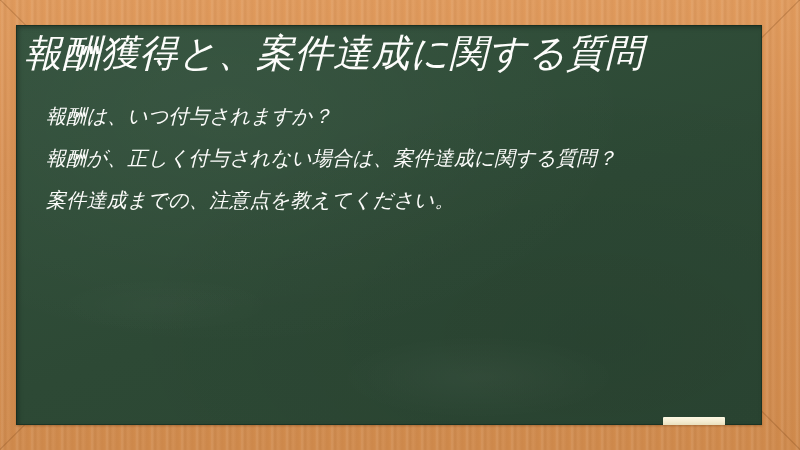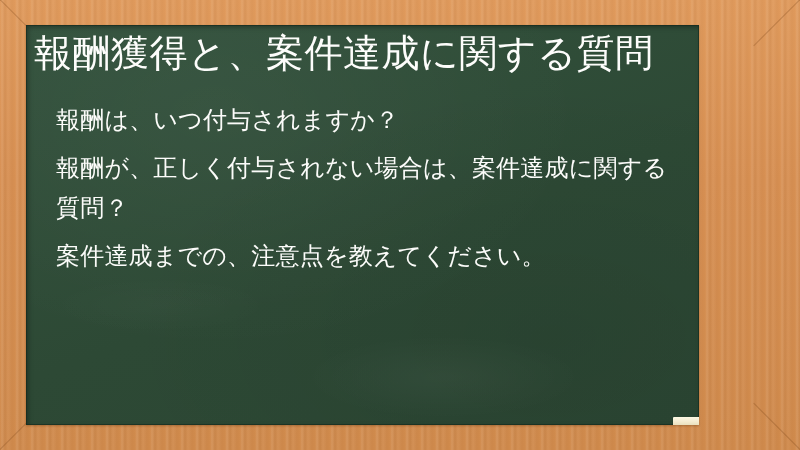--- a/index.html
+++ b/index.html
@@ -57,35 +57,36 @@
   .miter.tr { right: 0;  top: 0;    }
   .miter.tr::after { transform: rotate(-45deg); }
   .miter.bl { left: 0;   bottom: 0; }
   .miter.bl::after { transform: rotate(-45deg); }
   .miter.br { right: 0;  bottom: 0; }
   .miter.br::after { transform: rotate(45deg); }
 
   
   .board {
     position: absolute;
-    left: 26px;
+    left: 16px;
     top: 25px;
-    width: 673px;
+    width: 746px;
     height: 400px;
     box-sizing: border-box;
     background-color: #2f4c39;
     background-image:
       radial-gradient(ellipse at 28% 22%, rgba(255,255,255,0.035) 0%, rgba(255,255,255,0) 55%),
       radial-gradient(ellipse at 78% 78%, rgba(0,0,0,0.07) 0%, rgba(0,0,0,0) 60%),
       linear-gradient(160deg, #33523d 0%, #2d4935 55%, #2b4633 100%);
     box-shadow:
       inset 0 0 0 1px rgba(20, 40, 28, 0.55),
       inset 2px 2px 5px rgba(0, 0, 0, 0.35),
       0 1px 2px rgba(90, 48, 12, 0.35);
     overflow: hidden;
+    font-style: italic;
   }
 
   
   .dust {
     position: absolute;
     inset: 0;
     pointer-events: none;
     background-image:
       radial-gradient(ellipse 200px 60px at 62% 88%, rgba(255,255,255,0.035), rgba(255,255,255,0) 70%),
       radial-gradient(ellipse 160px 40px at 20% 70%, rgba(255,255,255,0.02), rgba(255,255,255,0) 70%);
@@ -109,21 +110,21 @@
     position: absolute;
     left: 30px;
     top: 75px;
     right: 18px;
     margin: 0;
     padding: 0;
     list-style: none;
   }
   .q-item {
     color: #fcfcfa;
-    font-size: 24px;
+    font-size: 20px;
     font-weight: 300;
     line-height: 1.64;
     letter-spacing: 0.2px;
     margin: 0 0 9px 0;
   }
   .q-item:last-child { margin-bottom: 8px; }
 
   
   .chalk {
     position: absolute;

